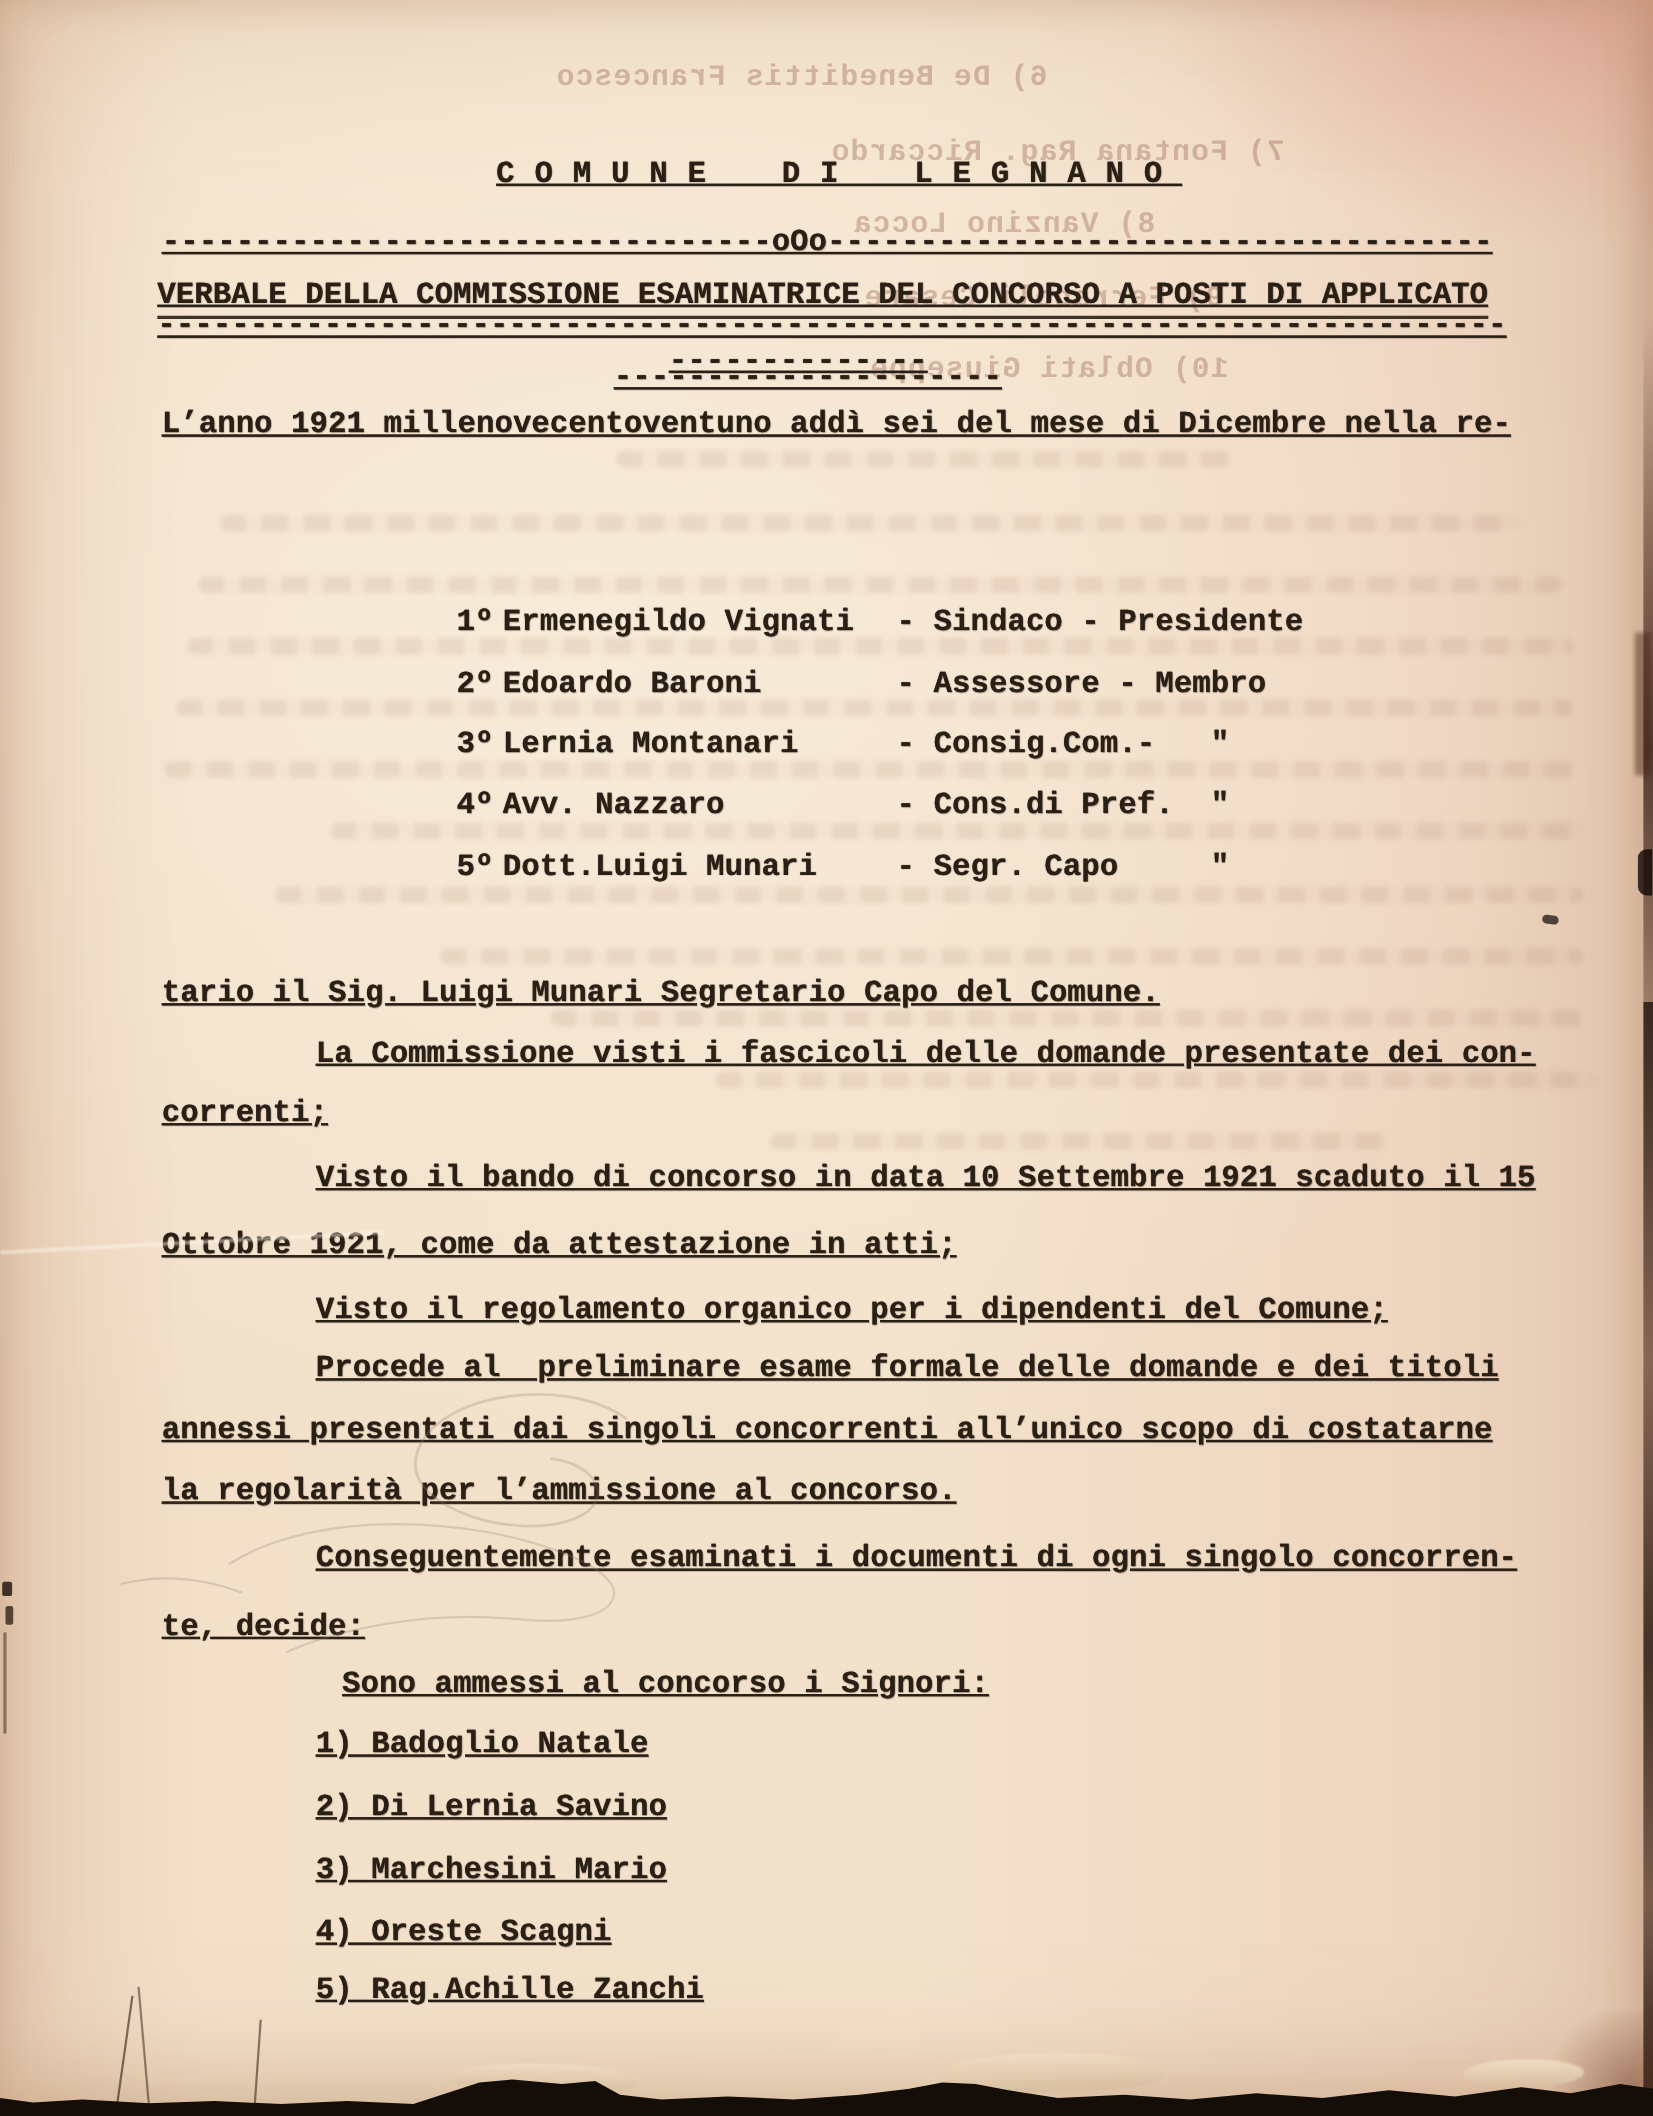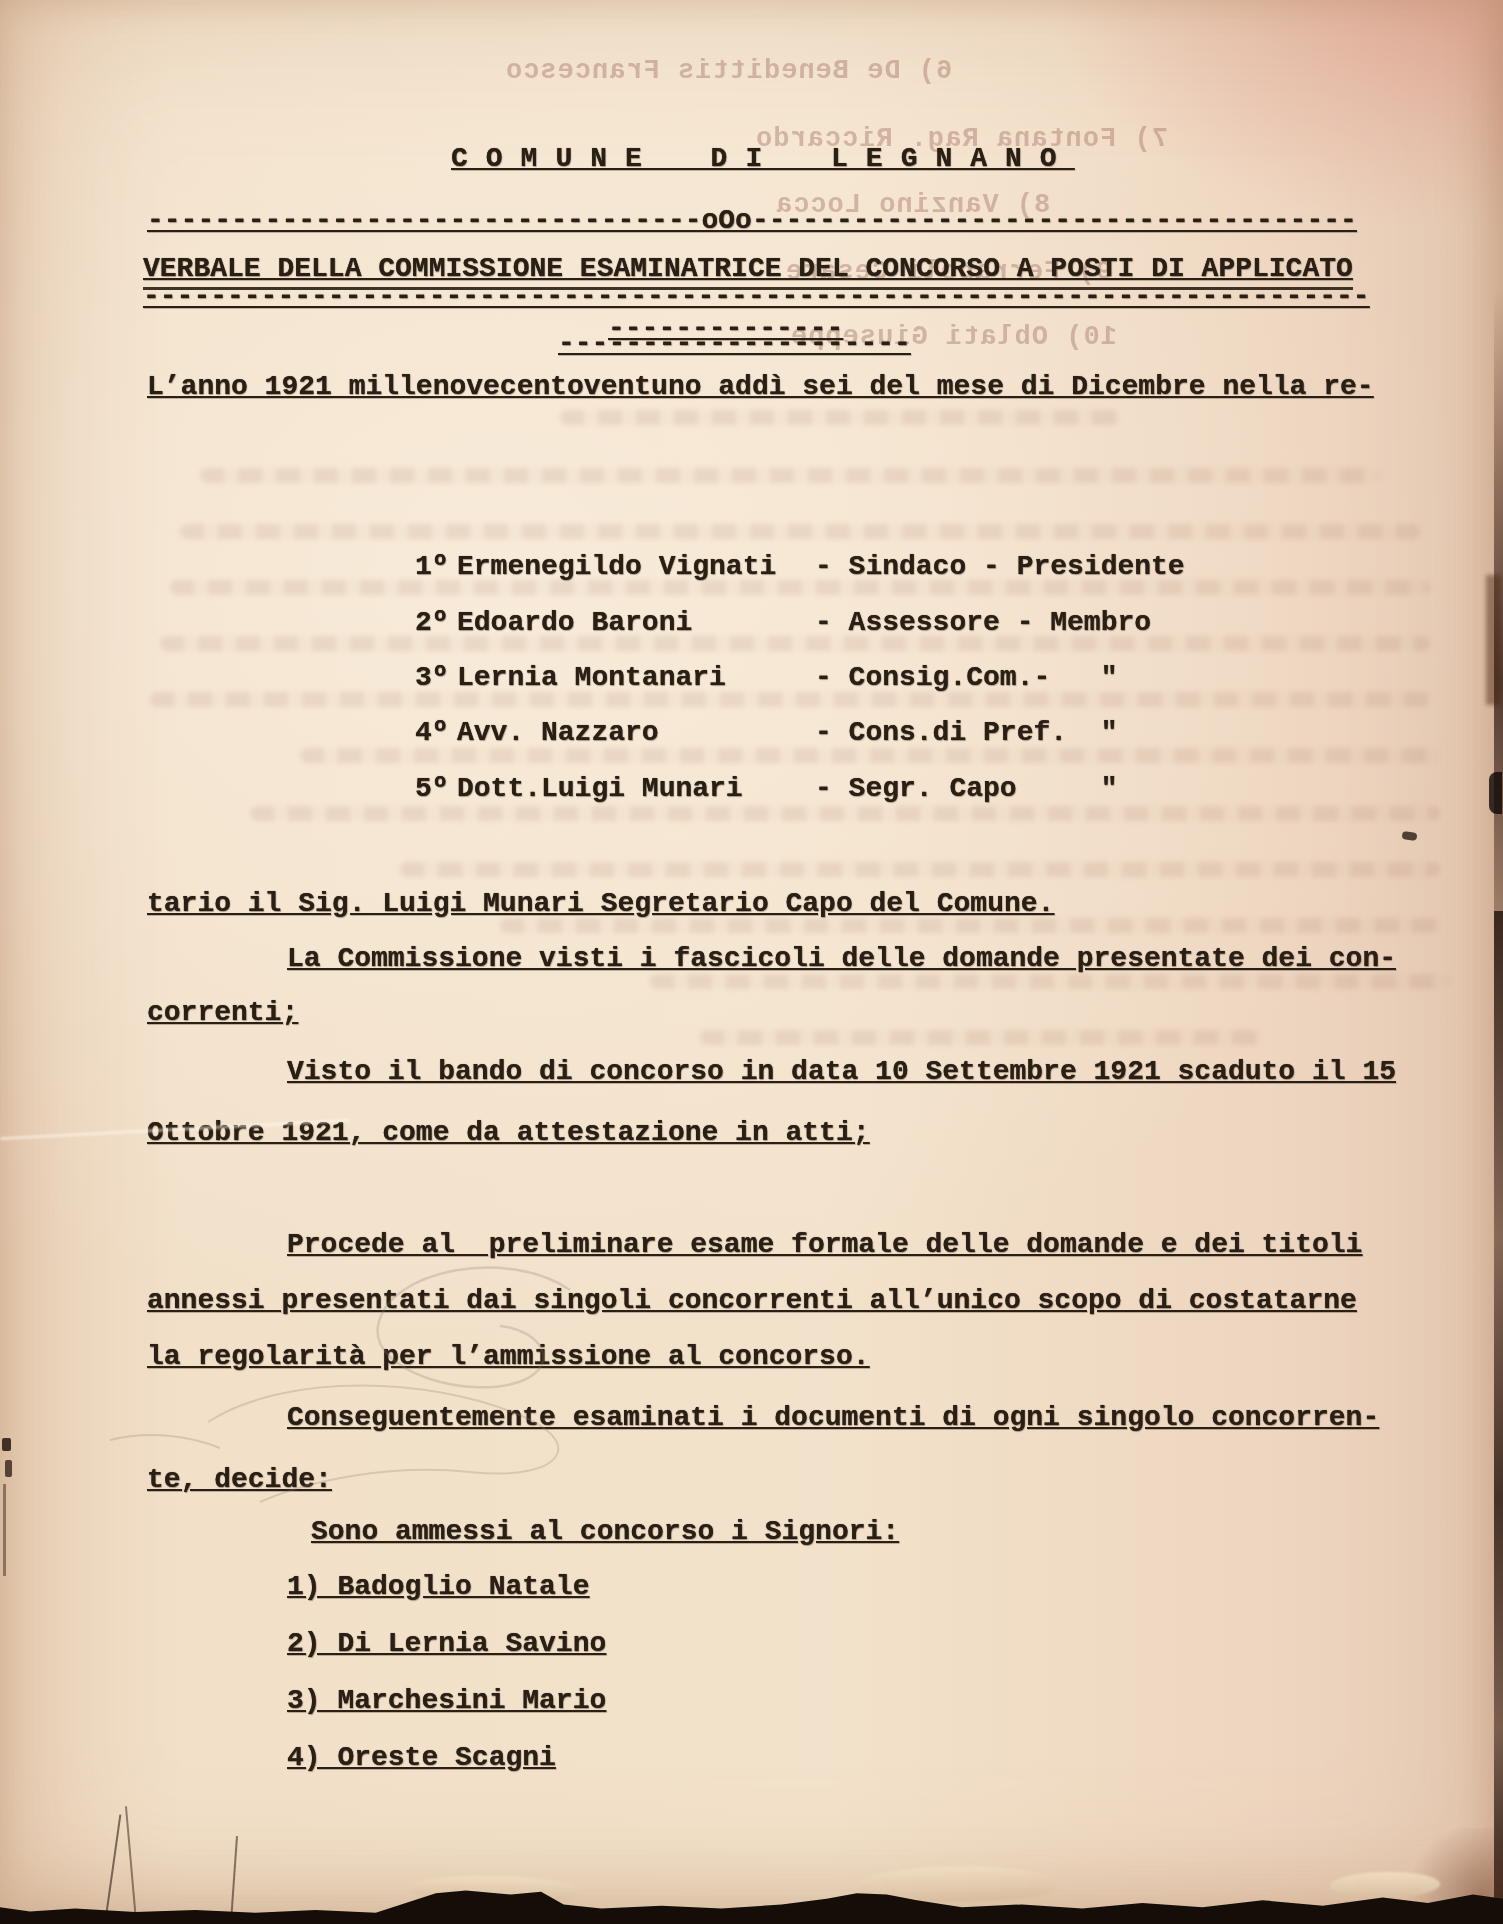--- a/index.html
+++ b/index.html
@@ -117,34 +117,36 @@
   </div>
 
   <div class="tl ink" style="left:147px; top:887px">tario il Sig. Luigi Munari Segretario Capo del Comune.</div>
 
   <div class="tl ink" style="left:287px; top:942px">La Commissione visti i fascicoli delle domande presentate dei con-</div>
   <div class="tl ink" style="left:147px; top:996px">correnti;</div>
 
   <div class="tl ink" style="left:287px; top:1055px">Visto il bando di concorso in data 10 Settembre 1921 scaduto il 15</div>
   <div class="tl ink" style="left:147px; top:1116px">Ottobre 1921, come da attestazione in atti;</div>
 
+  <div class="tl ink" style="left:287px; top:1175px">Visto il regolamento organico per i dipendenti del Comune;</div>
 
   <div class="tl ink" style="left:287px; top:1228px">Procede al  preliminare esame formale delle domande e dei titoli</div>
   <div class="tl ink" style="left:147px; top:1284px">annessi presentati dai singoli concorrenti all’unico scopo di costatarne</div>
   <div class="tl ink" style="left:287px; top:1401px">Conseguentemente esaminati i documenti di ogni singolo concorren-</div>
 
   <div class="tl ink" style="left:147px; top:1340px">la regolarità per l’ammissione al concorso.</div>
   <div class="tl ink" style="left:147px; top:1463px">te, decide:</div>
 
   <div class="tl ink" style="left:311px; top:1515px">Sono ammessi al concorso i Signori:</div>
 
   <div class="tl ink" style="left:287px; top:1570px">1) Badoglio Natale</div>
   <div class="tl ink" style="left:287px; top:1627px">2) Di Lernia Savino</div>
   <div class="tl ink" style="left:287px; top:1684px">3) Marchesini Mario</div>
   <div class="tl ink" style="left:287px; top:1741px">4) Oreste Scagni</div>
+  <div class="tl ink" style="left:287px; top:1793px">5) Rag.Achille Zanchi</div>
 
   <svg class="scribble" style="left:90px; top:1230px" width="620" height="290" viewBox="0 0 620 290">
     <path d="M 480 60 C 420 18, 298 38, 288 96 C 280 142, 382 172, 434 150 C 470 134, 452 100, 410 96" fill="none" stroke="#8d7b6c" stroke-width="2.5"></path>
     <path d="M 118 192 C 200 140, 342 150, 422 182 C 502 212, 472 252, 380 242 C 300 234, 220 250, 170 272" fill="none" stroke="#8d7b6c" stroke-width="2"></path>
     <path d="M 20 210 C 60 200, 100 206, 130 218" fill="none" stroke="#8d7b6c" stroke-width="2"></path>
   </svg>
   <div class="mark" style="left:0; top:1128px; width:350px; height:3px; background:rgba(255,250,238,0.55); transform:rotate(-3deg); filter:blur(1.2px)"></div>
 
   <div class="mark" style="left:1402px; top:832px; width:15px; height:8px; background:rgba(30,18,12,0.75); border-radius:4px; transform:rotate(8deg)"></div>
   <div class="right-edge-line"></div>

